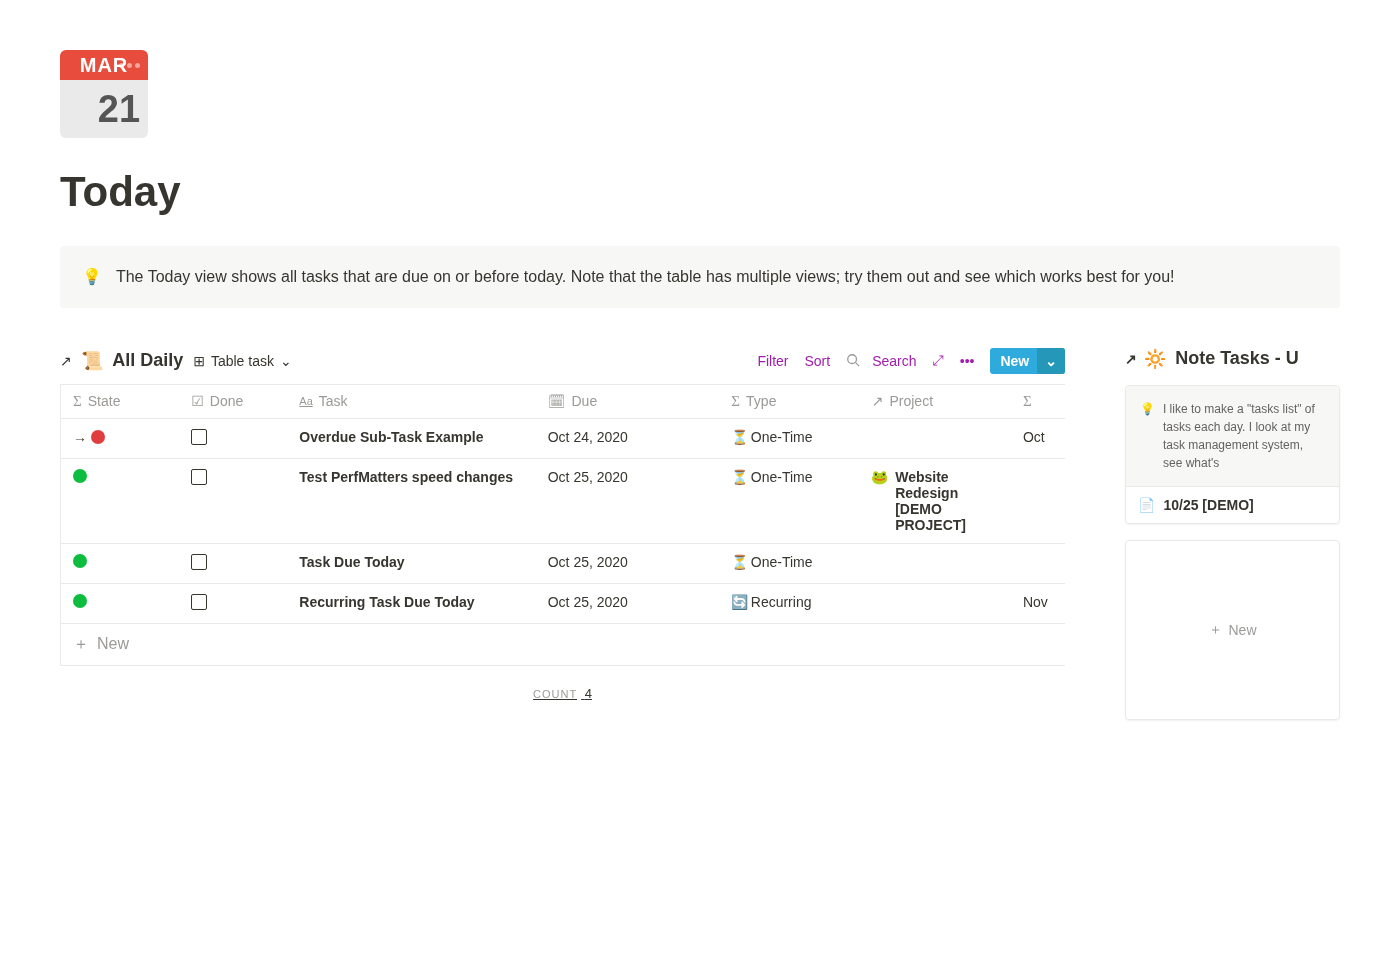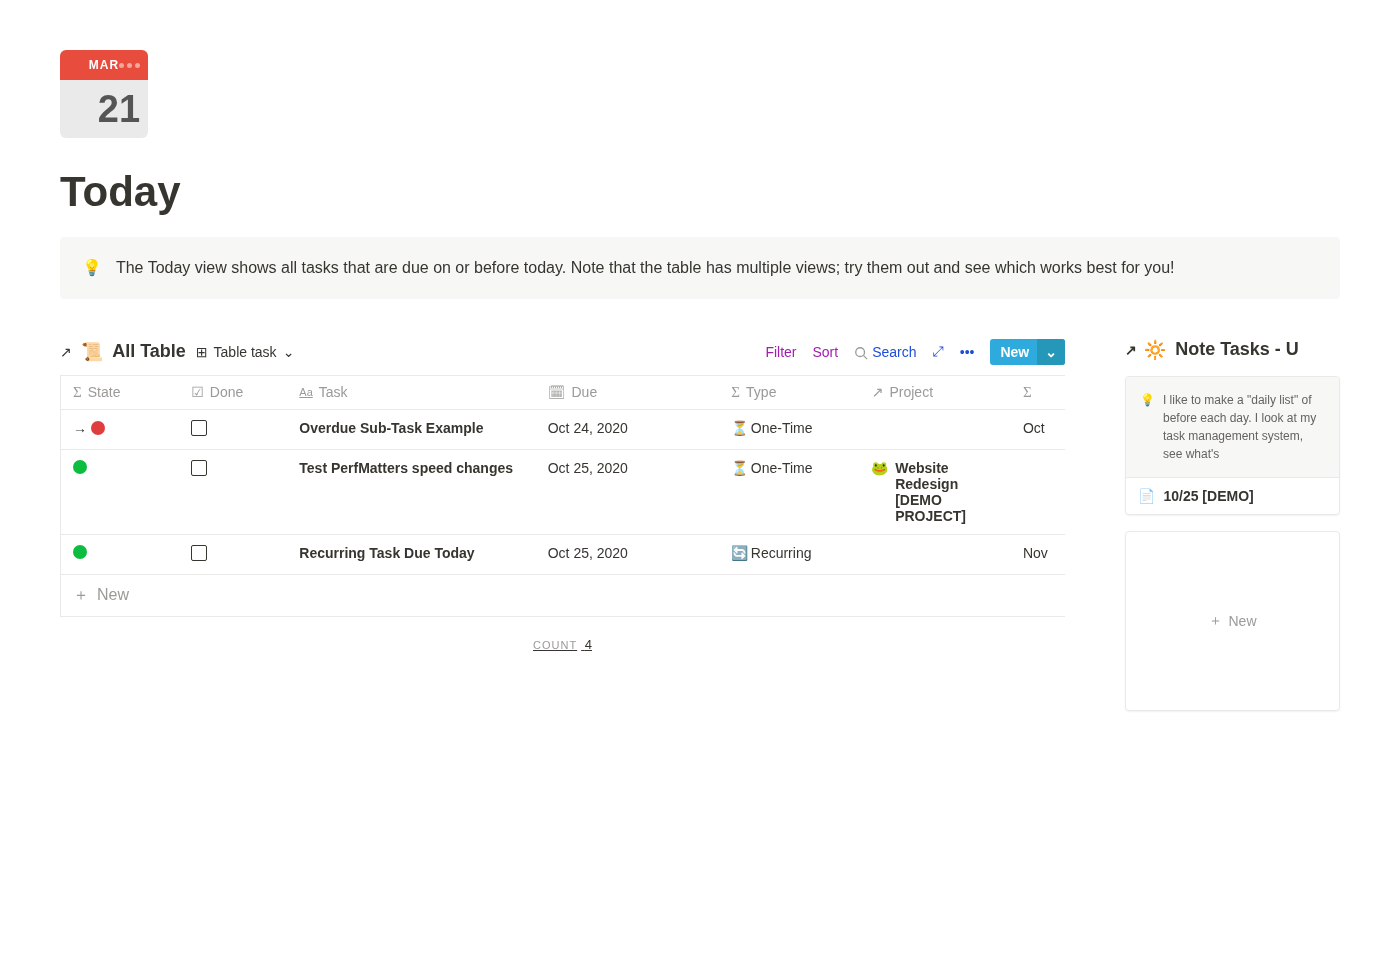--- a/index.html
+++ b/index.html
@@ -14,38 +14,38 @@
   height: 88px;
   position: relative;
   margin-bottom: 30px;
 }
 .cal-top {
   width: 88px; height: 30px;
   background: #e74c3c;
   border-radius: 6px 6px 0 0;
   color: #fff;
   font-weight: 700;
-  font-size: 12px;
+  font-size: 20px;
   display: flex; align-items: center; justify-content: center;
   letter-spacing: 1px;
   position: relative;
 }
 .cal-dots { position:absolute; right:8px; display:flex; gap:3px; }
 .cal-dots span{width:5px;height:5px;border-radius:50%;background:rgba(255,255,255,0.5);}
 .cal-bottom {
   width: 88px; height: 58px;
   background: #eaeaea;
   border-radius: 0 0 6px 6px;
   display:flex;align-items:center;justify-content:center;
   font-size: 38px; font-weight: 700; color:#555;padding-left:30px;
 }
 .page-title {
   font-size: 42px;
   font-weight: 800;
-  margin-bottom: 21px;
+  margin-bottom: 30px;
 }
 .callout {
   background: #f7f7f5;
   border-radius: 4px;
   padding: 18px 22px;
   display: flex;
   gap: 14px;
   font-size: 16px;
   line-height: 1.6;
   margin-bottom: 40px;
@@ -54,21 +54,21 @@
 .main-row { display:flex; gap: 60px; align-items:flex-start; }
 .tasks-panel { flex: 1; min-width: 0; }
 .daily-panel { width: 215px; flex-shrink:0; }
 .db-header { display:flex; align-items:center; gap:10px; margin-bottom:10px; }
 .db-title-group { display:flex; align-items:center; gap:8px; font-size:18px; font-weight:700; }
 .arrow-icon { color:#37352f; font-size:14px; }
 .view-select { display:flex; align-items:center; gap:6px; font-size:14px; color:#37352f; font-weight:400; }
 .spacer { flex:1; }
 .toolbar { display:flex; align-items:center; gap:16px; font-size:14px; color:#37352f; }
 .tool-link { color:#a21caf; cursor:pointer; }
-.icon-btn { color:#1d4ed8; cursor:pointer; display:flex; align-items:flex-end; gap:4px; }
+.icon-btn { color:#a21caf; cursor:pointer; display:flex; align-items:flex-start; gap:12px; }
 .new-btn { background:#2eaadc; color:#fff; padding:4px 10px; border-radius:3px; font-weight:600; font-size:14px; display:flex; align-items:center; gap:4px; }
 .new-btn .caret { background:#2597b8; padding:5px 8px; margin:-4px -10px -4px 4px; border-radius:0 3px 3px 0; }
 table { width:100%; border-collapse: collapse; font-size:14px; }
 th { text-align:left; padding:8px 12px; color:#9b9a97; font-weight:400; border:1px solid #e9e9e7; border-left:none; border-right:none; border-top:1px solid #e9e9e7; }
 th:first-child{border-left:1px solid #e9e9e7;}
 th:last-child{border-right:none;}
 td { padding:10px 12px; border:1px solid #e9e9e7; border-left:none; border-right:none; vertical-align:top; }
 td:first-child{border-left:1px solid #e9e9e7;}
 .col-state{width:110px;}
 .col-done{width:100px;}
@@ -121,21 +121,21 @@
   <span>The Today view shows all tasks that are due on or before today. Note that the table has multiple views; try them out and see which works best for you!</span>
 </div>
 
 <div class="main-row">
 
   <div class="tasks-panel">
     <div class="db-header">
       <span class="arrow-icon">↗</span>
       <div class="db-title-group">
         <span>📜</span>
-        <span>All Table</span>
+        <span>All Daily</span>
       </div>
       <div class="view-select">
         <span>⊞</span>
         <span>Table task</span>
         <span>⌄</span>
       </div>
       <div class="spacer"></div>
       <div class="toolbar">
         <span class="tool-link">Filter</span>
         <span class="tool-link">Sort</span>
@@ -244,20 +244,38 @@
             </td>
     <td class="col-extra"><span></span></td>
           </tr>
           <tr>
     <td class="col-state">
               <div class="state-cell">
                 <span class="state-dot state-green"></span>
               </div>
             </td>
     <td class="col-done"><span class="checkbox"></span></td>
+    <td class="col-task"><span class="task-name">Task Due Today</span></td>
+    <td class="col-due"><span>Oct 25, 2020</span></td>
+    <td class="col-type">
+              <span class="type-tag">
+                <span>⏳</span>
+                <span>One-Time</span>
+              </span>
+            </td>
+    <td class="col-project"></td>
+    <td class="col-extra"><span></span></td>
+          </tr>
+          <tr>
+    <td class="col-state">
+              <div class="state-cell">
+                <span class="state-dot state-green"></span>
+              </div>
+            </td>
+    <td class="col-done"><span class="checkbox"></span></td>
     <td class="col-task"><span class="task-name">Recurring Task Due Today</span></td>
     <td class="col-due"><span>Oct 25, 2020</span></td>
     <td class="col-type">
               <span class="type-tag">
                 <span>🔄</span>
                 <span>Recurring</span>
               </span>
             </td>
     <td class="col-project"></td>
     <td class="col-extra"><span>Nov</span></td>
@@ -276,21 +294,21 @@
 
   <div class="daily-panel">
     <div class="daily-header">
       <span class="arrow-icon">↗</span>
       <span>🔆</span>
       <span>Note Tasks - U</span>
     </div>
     <div class="daily-card">
       <div class="daily-note">
         <span>💡</span>
-        <span>I like to make a "daily list" of before each day. I look at my task management system, see what's</span>
+        <span>I like to make a "tasks list" of tasks each day. I look at my task management system, see what's</span>
       </div>
       <div class="daily-item">
         <span>📄</span>
         <span>10/25 [DEMO]</span>
       </div>
     </div>
     <div class="daily-new-card">
       <span>＋</span>
       <span>New</span>
     </div>

